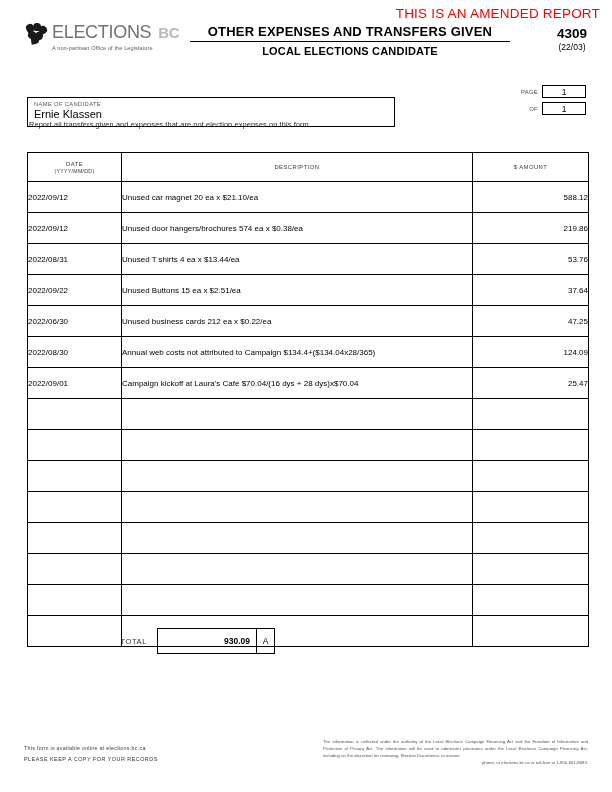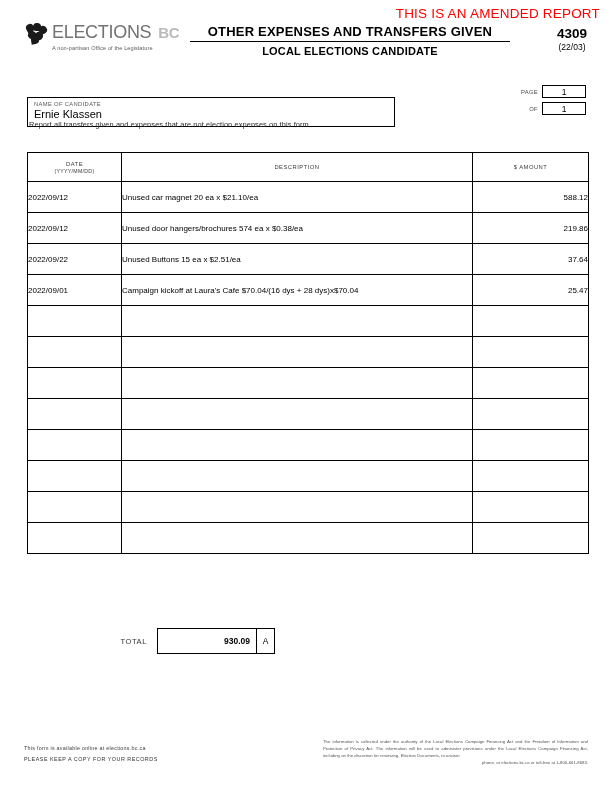--- a/index.html
+++ b/index.html
@@ -371,23 +371,38 @@
         <td class="cell-date col-date">2022/09/12</td>
         <td class="cell-desc col-desc">Unused car magnet 20 ea x $21.10/ea</td>
         <td class="cell-amt col-amt">588.12</td>
       </tr>
       <tr>
         <td class="cell-date col-date">2022/09/12</td>
         <td class="cell-desc col-desc">Unused door hangers/brochures 574 ea x $0.38/ea</td>
         <td class="cell-amt col-amt">219.86</td>
       </tr>
       <tr>
+        <td class="cell-date col-date">2022/08/31</td>
+        <td class="cell-desc col-desc">Unused T shirts 4 ea x $13.44/ea</td>
+        <td class="cell-amt col-amt">53.76</td>
+      </tr>
+      <tr>
         <td class="cell-date col-date">2022/09/22</td>
         <td class="cell-desc col-desc">Unused Buttons 15 ea x $2.51/ea</td>
         <td class="cell-amt col-amt">37.64</td>
+      </tr>
+      <tr>
+        <td class="cell-date col-date">2022/06/30</td>
+        <td class="cell-desc col-desc">Unused business cards 212 ea x $0.22/ea</td>
+        <td class="cell-amt col-amt">47.25</td>
+      </tr>
+      <tr>
+        <td class="cell-date col-date">2022/08/30</td>
+        <td class="cell-desc col-desc">Annual web costs not attributed to Campaign $134.4+($134.04x28/365)</td>
+        <td class="cell-amt col-amt">124.09</td>
       </tr>
       <tr>
         <td class="cell-date col-date">2022/09/01</td>
         <td class="cell-desc col-desc">Campaign kickoff at Laura's Cafe $70.04/(16 dys + 28 dys)x$70.04</td>
         <td class="cell-amt col-amt">25.47</td>
       </tr>
       <tr>
         <td class="cell-date col-date"></td>
         <td class="cell-desc col-desc"></td>
         <td class="cell-amt col-amt"></td>

